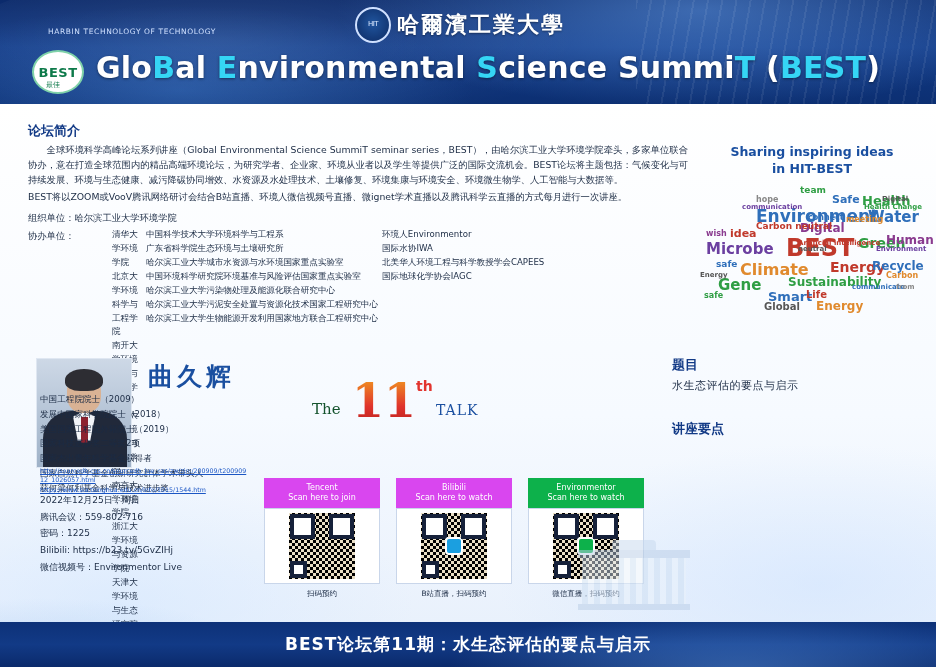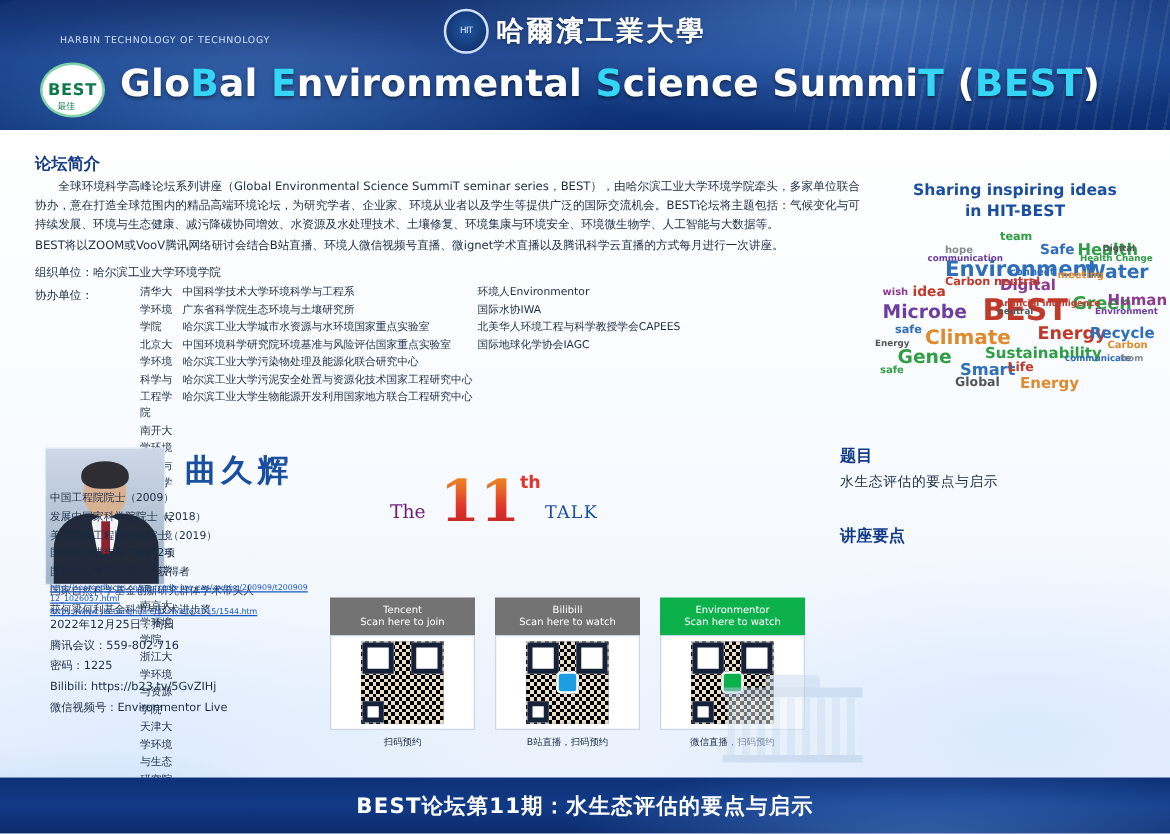--- a/index.html
+++ b/index.html
@@ -180,21 +180,21 @@
   }
   .speaker-links {
     position:absolute; left:40px; top:466px; width:210px;
     font-size:6.3px; line-height:1.5; color:#1b56c4; text-decoration:underline;
     word-break:break-all;
   }
 
   
   .talknum { position:absolute; left:312px; top:372px; width:170px; height:58px; }
   .talknum .the {
-    position:absolute; left:0px; top:28px; color:#701a75; font-size:15px;
+    position:absolute; left:0px; top:28px; color:#14532d; font-size:15px;
     font-family:"DejaVu Serif","Liberation Serif",serif;
   }
   .talknum .num {
     position:absolute; left:40px; top:2px; font-size:46px; font-weight:bold;
     color:#e2342e; font-family:"DejaVu Serif","Liberation Serif",serif;
     background:linear-gradient(180deg,#f2a21f,#e0332c 60%,#b5201c);
     -webkit-background-clip:text; background-clip:text; color:transparent;
   }
   .talknum .th {
     position:absolute; left:104px; top:6px; font-size:14px; color:#e2342e; font-weight:bold;
@@ -208,21 +208,21 @@
   .schedule {
     position:absolute; left:40px; top:492px; width:220px;
     font-size:9px; line-height:1.85; color:#1b2b44;
   }
   .schedule .val { color:#1b2b44; }
 
   
   .qrs { position:absolute; left:264px; top:478px; width:390px; height:130px; display:flex; gap:16px; }
   .qrbox { width:116px; }
   .qrbox .cap {
-    background:#737373; color:#ffffff; font-size:8px; text-align:center;
+    background:#d946ef; color:#ffffff; font-size:8px; text-align:center;
     padding:3px 2px; line-height:1.3; height:30px; display:flex; flex-direction:column; justify-content:center;
   }
   .qrbox .code {
     width:116px; height:76px; background:#ffffff; border:1px solid #c9d6ea;
     display:flex; align-items:center; justify-content:center;
   }
   .qrcode-img {
     width:66px; height:66px;
     background-image:
       repeating-linear-gradient(90deg,#16213a 0 3px, #ffffff 3px 6px),

